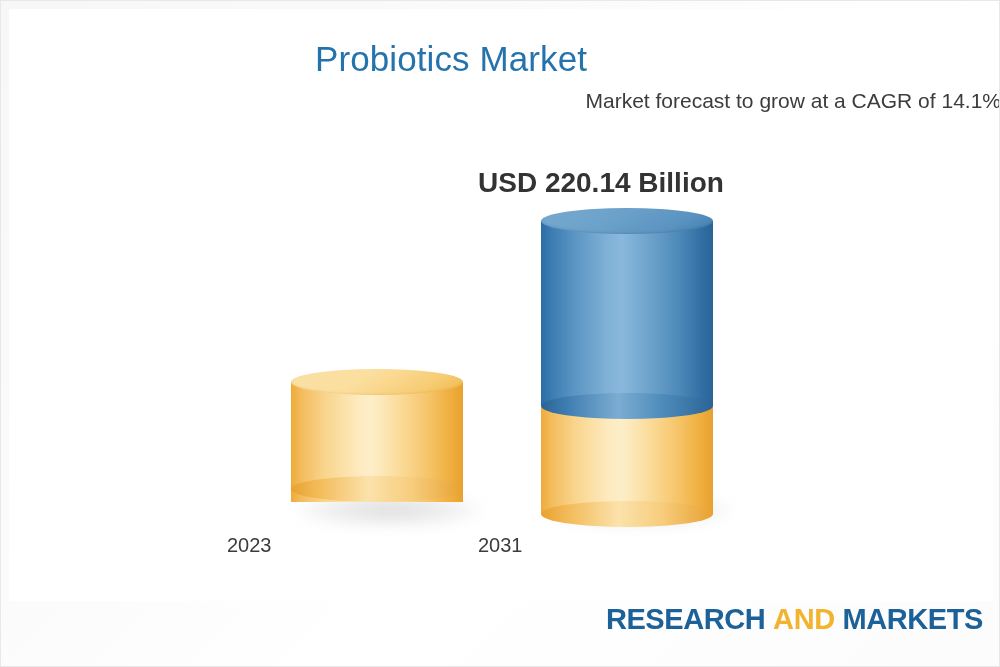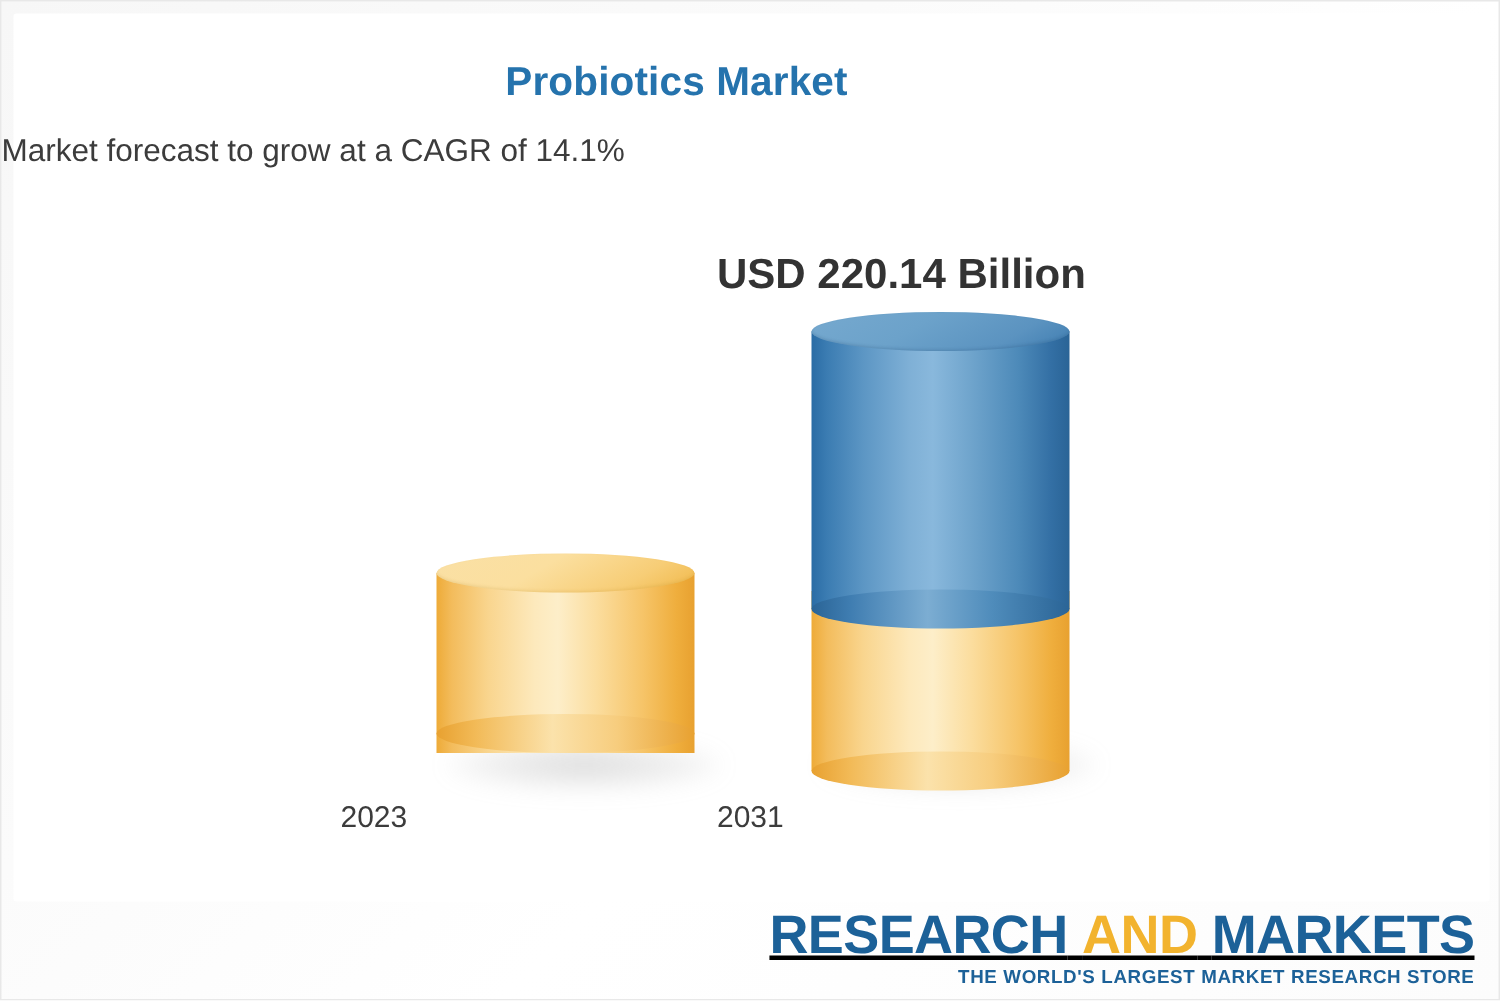--- a/index.html
+++ b/index.html
@@ -35,31 +35,31 @@
     border-radius: 2px;
   }
 
   
   #chart-title {
     position: absolute;
     left: 0;
     top: 38px;
     width: 900px;
     text-align: center;
-    font-size: 27px;
-    font-weight: bold;
+    font-size: 35px;
+    font-weight: normal;
     color: #2573ad;
     letter-spacing: 0.1px;
   }
   #chart-subtitle {
     position: absolute;
     left: 0;
     top: 88px;
     width: 1000px;
-    text-align: left;
+    text-align: right;
     font-size: 21px;
     font-weight: normal;
     color: #3c3c3c;
   }
 
   
   .value-label {
     position: absolute;
     font-size: 28px;
     font-weight: bold;
@@ -204,26 +204,25 @@
     letter-spacing: -0.1px;
     white-space: nowrap;
   }
   #brand-logo {
     position: absolute;
     right: 18px;
     top: 4px;
     text-align: right;
   }
   #brand-wordmark {
-    font-size: 36px;
+    font-size: 29px;
     font-weight: bold;
     letter-spacing: -0.4px;
     line-height: 1.05;
     white-space: nowrap;
-    text-decoration: underline;
   }
   .brand-blue { color: #1c6198; }
   .brand-gold { color: #f2b32e; }
   #brand-tagline {
     font-size: 12.5px;
     font-weight: bold;
     color: #1c6198;
     letter-spacing: 0.42px;
     white-space: nowrap;
     margin-top: 2px;
@@ -261,17 +260,16 @@
 
   <div class="category-label" id="category-label-2023">2023</div>
   <div class="category-label" id="category-label-2030">2031</div>
 
   <div id="footer">
 
     <div id="brand-logo">
       <div id="brand-wordmark">
         <span class="brand-blue">RESEARCH</span><span>&nbsp;</span><span class="brand-gold">AND</span><span>&nbsp;</span><span class="brand-blue">MARKETS</span>
       </div>
-      <div id="brand-tagline">THE WORLD'S LARGEST MARKET RESEARCH STORE</div>
     </div>
   </div>
 
 </div>
 
 </body></html>

